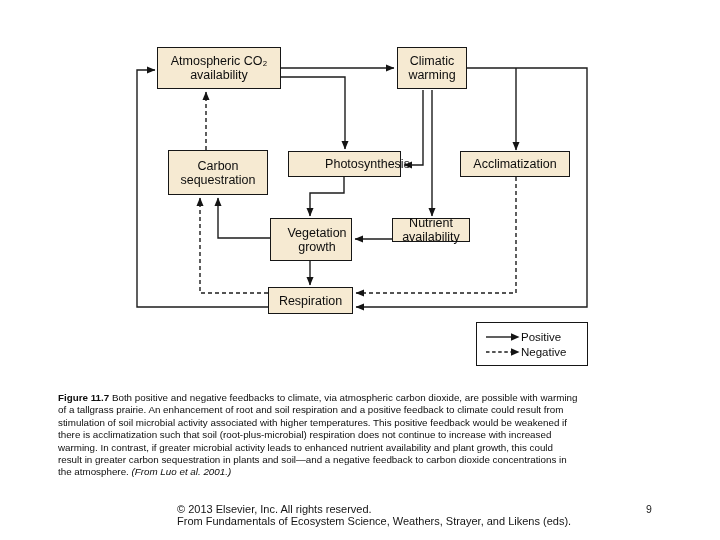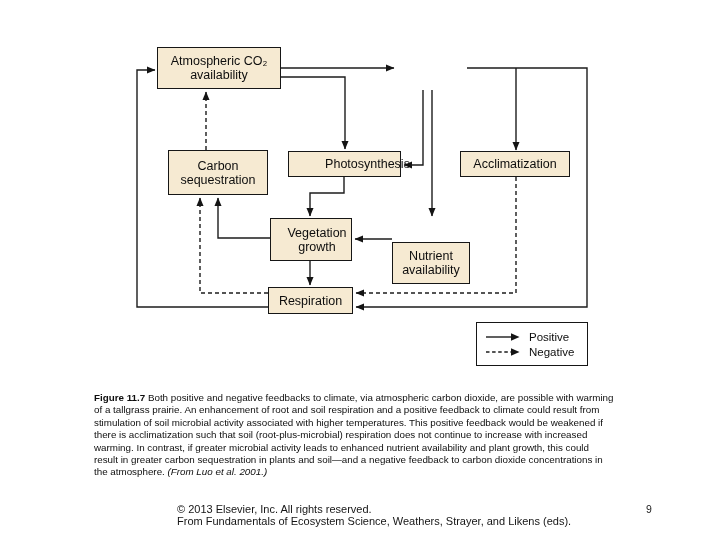--- a/index.html
+++ b/index.html
@@ -12,26 +12,26 @@
     position:absolute;box-sizing:border-box;
     background:#f6ead2;border:1.6px solid #161616;
     display:flex;align-items:center;justify-content:center;
     text-align:center;font-size:12.5px;line-height:1.12;color:#0d0d0d;
   }
   .legend{
     position:absolute;left:476px;top:322px;width:112px;height:44px;box-sizing:border-box;
     border:1.6px solid #161616;background:#ffffff;
     display:flex;flex-direction:column;justify-content:center;gap:3px;padding-left:8px;
   }
-  .legend-row{display:flex;align-items:center;gap:8px;}
+  .legend-row{display:flex;align-items:center;gap:0;}
   .legend-row svg{display:block;}
   .legend-label{font-size:11.5px;color:#0d0d0d;}
   .caption{
     position:absolute;left:58px;top:392px;width:520px;
-    font-size:9.8px;line-height:12.4px;color:#0e0e0e;text-align:left;margin-left:36px;
+    font-size:9.8px;line-height:12.4px;color:#0e0e0e;text-align:left;
   }
   .caption .bold{font-weight:bold;}
   .caption .italic{font-style:italic;}
   .footer{
     position:absolute;left:177px;top:503px;width:420px;
     font-size:11px;line-height:12.3px;color:#151515;
   }
   .page-number{
     position:absolute;left:646px;top:503px;font-size:10.5px;color:#222;
   }
@@ -65,33 +65,36 @@
         <path d="M206,150 L206,92" marker-end="url(#ah)"></path>
         <path d="M268,293 L200,293 L200,198" marker-end="url(#ah)"></path>
         <path d="M516,177 L516,293 L356,293" marker-end="url(#ah)"></path>
       </g>
     </g>
   </svg>
 
   <div class="node" style="left:157px;top:47px;width:124px;height:42px;">
     <span>Atmospheric CO₂ availability</span>
   </div>
+  <div class="node" style="left:397px;top:47px;width:70px;height:42px;">
+    <span>Climatic warming</span>
+  </div>
   <div class="node" style="left:168px;top:150px;width:100px;height:45px;text-align:center;">
     <span>Carbon sequestration</span>
   </div>
   <div class="node" style="left:288px;top:151px;width:113px;height:26px;padding-left:46px;">
     <span>Photosynthesis</span>
   </div>
   <div class="node" style="left:460px;top:151px;width:110px;height:26px;">
     <span>Acclimatization</span>
   </div>
   <div class="node" style="left:270px;top:218px;width:82px;height:43px;padding-left:12px;">
     <span>Vegetation growth</span>
   </div>
-  <div class="node" style="left:392px;top:218px;width:78px;height:42px;margin-top:24px;">
+  <div class="node" style="left:392px;top:218px;width:78px;height:24px;">
     <span>Nutrient availability</span>
   </div>
   <div class="node" style="left:268px;top:287px;width:85px;height:27px;">
     <span>Respiration</span>
   </div>
 
   <div class="legend">
     <div class="legend-row">
       <svg width="36" height="10" viewBox="0 0 36 10">
         <line x1="1" y1="5" x2="26" y2="5" stroke="#1c1c1c" stroke-width="1.4"></line>

